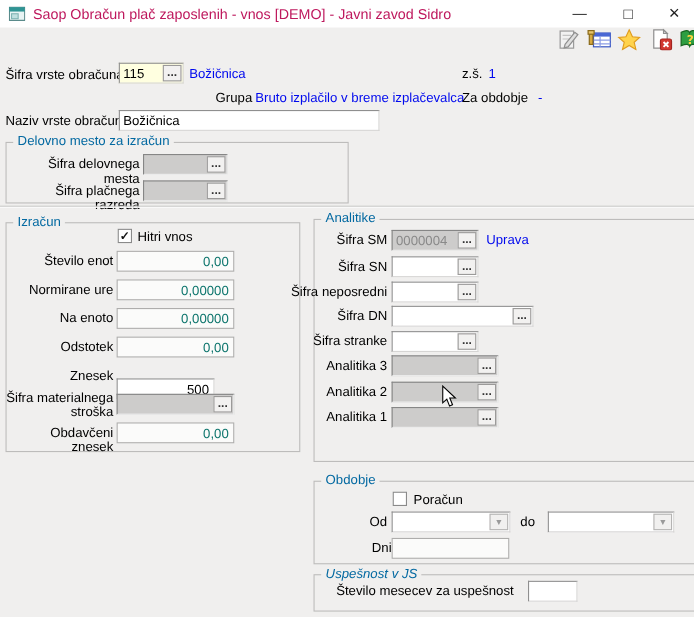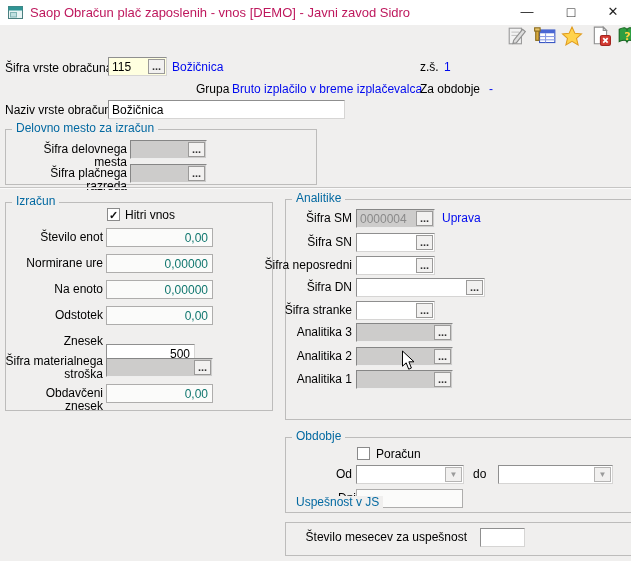--- a/index.html
+++ b/index.html
@@ -244,21 +244,21 @@
     <span class="val"></span>
     <span class="drop">▼</span>
   </div>
 
   <span class="lbl lblr" style="left:324px; top:492px; width:32px;">Dni</span>
   <div class="fld dis" style="left:356px; top:489px; width:107px;">
     <span class="val"></span>
   </div>
 
   <div class="gb" style="left:285px; top:522px; width:348px; height:34px;"></div>
-  <span class="cap" style="left:292px; top:496px;">Uspešnost v JS</span>
+  <span class="cap" style="left:292px; top:515px;font-style:italic;">Uspešnost v JS</span>
   <span class="lbl lblr" style="left:300px; top:531px; width:167px;">Število mesecev za uspešnost</span>
   <div class="fld" style="left:480px; top:528px; width:45px;">
     <span class="val"></span>
   </div>
 
   <svg class="cursor" viewBox="0 0 15 22">
     <path d="M1.5,1 L1.5,16.2 L5.2,12.8 L7.7,19.2 L10.4,18 L7.9,11.8 L13,11.8 Z" fill="#ffffff" stroke="#000000" stroke-width="1"></path>
   </svg>
 
 </div>

